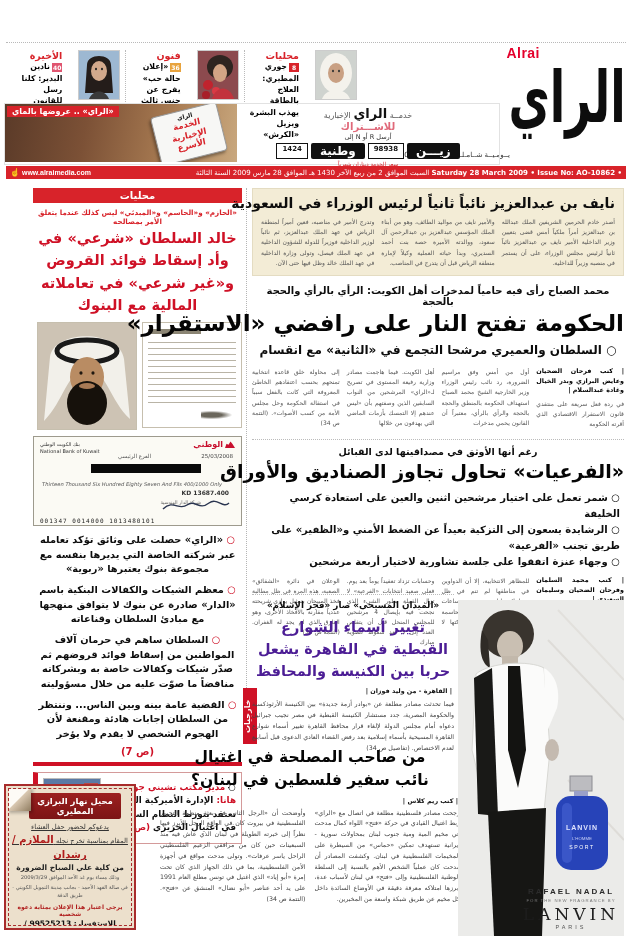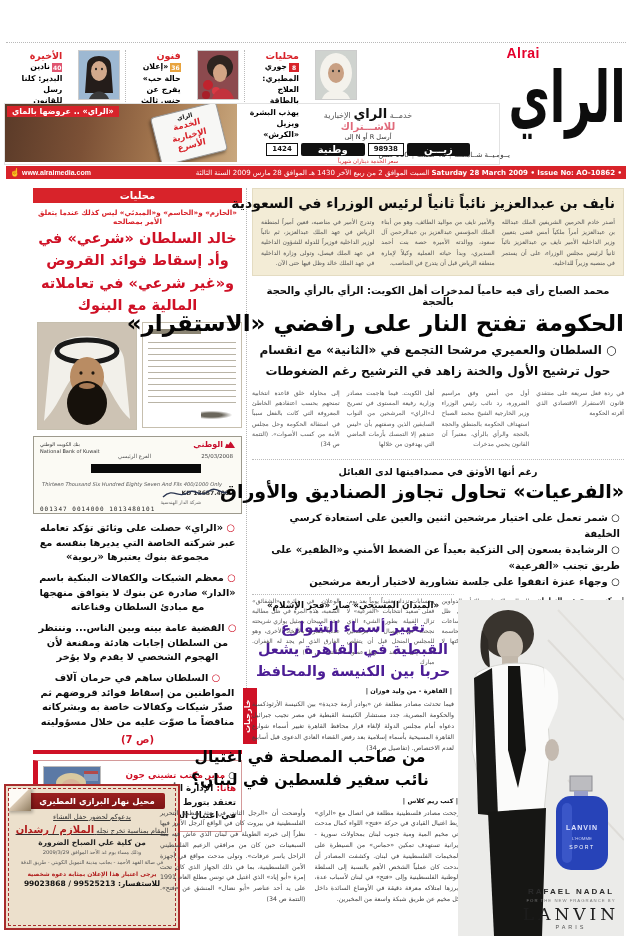--- a/index.html
+++ b/index.html
@@ -35,21 +35,21 @@
   .phone-card{position:absolute;right:14px;top:5px;width:66px;height:46px;background:#f7f7f5;border:1px solid #999;
       border-radius:4px;transform:rotate(-14deg);text-align:center;padding-top:2px;box-shadow:-2px 2px 3px rgba(0,0,0,.35);}
   .phone-logo{font-size:6px;font-weight:900;color:#111;}
   .phone-line{color:#d8232a;font-weight:900;font-size:8.5px;line-height:1.25;transform:skewX(-3deg);}
   .band-center{position:absolute;left:238px;right:6px;top:0;height:58px;text-align:center;}
   .svc-title{font-size:8px;color:#555;margin-top:2px;}
   .svc-logo{font-size:13px;font-weight:900;color:#111;}
   .svc-sub{color:#e0697a;font-weight:900;font-size:10px;letter-spacing:1px;}
   .svc-send{font-size:6.5px;color:#333;margin-top:1px;}
   .pills{display:flex;justify-content:center;gap:3px;margin-top:2px;direction:rtl;}
-  .pill{background:#111;color:#fff;font-size:10px;padding:1px 17px;border-radius:2px;font-weight:bold;}
+  .pill{background:#111;color:#fff;font-size:12px;padding:1px 9px;border-radius:2px;font-weight:bold;}
   .numbox{border:1px solid #111;font-size:7px;padding:1px 5px;font-weight:bold;background:#fff;}
   .svc-fee{color:#d8232a;font-size:5.5px;margin-top:2px;}
 
   
   .datebar{position:absolute;top:166px;left:6px;right:6px;height:13px;background:#d8232a;color:#fff;
       display:flex;justify-content:space-between;align-items:center;padding:0 4px;font-size:7px;direction:ltr;}
   .datebar .site{font-family:"Liberation Sans",sans-serif;font-weight:bold;}
   .datebar .hand{font-size:8px;margin-right:2px;}
   .datebar .dates{direction:rtl;white-space:nowrap;}
   .datebar .en{font-weight:bold;direction:ltr;unicode-bidi:embed;}
@@ -60,21 +60,21 @@
   .leftcol{position:absolute;right:390px;left:33px;top:188px;width:209px;}
   .section-bar{background:#d8232a;color:#fff;text-align:center;font-weight:bold;font-size:10px;line-height:15px;height:15px;}
   .kicker-red{color:#d8232a;font-size:7.2px;font-weight:bold;text-align:center;margin:5px 0 1px;}
   .headline-red{color:#cf1126;font-size:14.5px;font-weight:900;text-align:center;line-height:1.55;}
   .photos-row{display:flex;gap:5px;margin-top:5px;}
   .doc-img{width:100px;height:106px;background:#fff;border:1px solid #c6bfae;position:relative;padding:6px 5px;box-sizing:border-box;}
   .doc-lines{height:64px;background:repeating-linear-gradient(180deg,#b9b4a6 0 1px,transparent 1px 6px);margin-top:8px;}
   .doc-head{height:5px;background:#8b8574;width:60%;margin-right:auto;}
   .doc-sig{height:10px;margin-top:4px;background:radial-gradient(ellipse at 30% 50%,#6b675c 0 30%,transparent 60%);width:40%;}
   .sheikh-img{width:98px;height:106px;border:1px solid #c6bfae;overflow:hidden;}
-  .cheque{margin-top:6px;position:relative;height:78px;background:#fbfaf4;border:1px solid #9d9a8d;box-sizing:border-box;}
+  .cheque{margin-top:6px;position:relative;height:90px;background:#fbfaf4;border:1px solid #9d9a8d;box-sizing:border-box;}
   .cq-bankar{position:absolute;top:4px;left:6px;font-size:5px;color:#333;text-align:left;direction:ltr;line-height:1.4;}
   .cq-logo{position:absolute;top:3px;right:6px;color:#c8102e;font-weight:900;font-size:8px;}
   .cq-camel{display:inline-block;width:10px;height:7px;background:#c8102e;clip-path:polygon(0 100%,15% 40%,35% 55%,55% 10%,75% 45%,100% 100%);vertical-align:middle;margin-left:2px;}
   .cq-date{position:absolute;top:16px;right:8px;font-size:5.5px;color:#444;}
   .cq-branch{position:absolute;top:16px;right:90px;font-size:5.5px;color:#555;}
   .cq-redact{position:absolute;top:27px;right:40px;width:110px;height:9px;background:#0a0a0a;}
   .cq-words{position:absolute;top:44px;left:8px;right:8px;font-size:5.2px;color:#555;font-style:italic;direction:ltr;text-align:left;line-height:1.5;}
   .cq-amount{position:absolute;top:52px;right:12px;font-size:6px;font-weight:bold;color:#333;direction:ltr;}
   .cq-company{position:absolute;top:63px;right:40px;font-size:4.8px;color:#666;}
   .cq-sig{position:absolute;bottom:12px;right:10px;width:70px;height:16px;}
@@ -85,21 +85,21 @@
   .pageref{color:#cf1126;text-align:center;font-weight:900;font-size:10px;margin-top:-2px;}
   .red-divider{height:4px;background:#cf1126;margin:5px 0 6px;}
   .cheney-box{border:1px solid #d49a9a;border-left:5px solid #cf1126;display:flex;gap:5px;padding:5px;align-items:center;}
   .cheney-text{flex:1;font-size:8.8px;font-weight:bold;line-height:1.55;text-align:right;}
   .cheney-lead{color:#cf1126;} .cheney-ref{color:#cf1126;}
   .cheney-photo{width:56px;height:58px;flex:0 0 56px;border:1px solid #bbb;overflow:hidden;}
   .foreign-tab{position:absolute;left:243px;top:688px;width:14px;height:56px;background:#cf1126;color:#fff;
       writing-mode:vertical-rl;transform:rotate(180deg);font-size:8px;font-weight:bold;text-align:center;letter-spacing:1px;}
 
   
-  .inv{position:absolute;left:4px;top:784px;width:176px;height:146px;background:#ece0cc;border:2px solid #a82c2c;box-sizing:border-box;padding:2px;}
+  .inv{position:absolute;left:4px;top:784px;width:132px;height:146px;background:#ece0cc;border:2px solid #a82c2c;box-sizing:border-box;padding:2px;}
   .inv-inner{border:1px dashed #a82c2c;height:100%;box-sizing:border-box;padding:2px;text-align:center;position:relative;overflow:hidden;}
   .inv-curl{position:absolute;top:-2px;left:-2px;width:24px;height:24px;
       background:linear-gradient(135deg,#fdfbf6 0 48%,#d8c7b0 52%,#8f7c60 100%);box-shadow:2px 2px 3px rgba(0,0,0,.25);}
   .inv-host{background:linear-gradient(180deg,#9c2020,#7c1414);color:#fff;font-size:8.5px;font-weight:900;padding:3px 2px;border-radius:2px;margin:2px 8px 3px 18px;}
   .inv-line{font-size:6.8px;color:#333;line-height:1.5;text-decoration:underline;}
   .inv-honoree{color:#b01c1c;font-weight:900;font-size:10px;}
   .inv-college{font-size:7.5px;font-weight:bold;color:#222;margin-top:1px;}
   .inv-small{font-size:5.2px;color:#555;margin-top:2px;line-height:1.5;}
   .inv-note{color:#b01c1c;font-size:6px;font-weight:bold;margin-top:3px;}
   .inv-phones{font-size:7.5px;font-weight:900;color:#111;margin-top:2px;direction:rtl;}
@@ -276,22 +276,22 @@
       <div class="cq-amount">KD 13687.400</div>
       <div class="cq-company">شركة الدار الهندسية</div>
       <svg class="cq-sig" viewBox="0 0 70 16">
           <path d="M2 12 C12 2 18 14 26 8 C34 2 38 14 48 6 C56 0 62 12 68 6" fill="none" stroke="#2a3550" stroke-width="1.4"></path>
         </svg>
       <div class="cq-micr">001347  0014000  1013480101</div>
     </div>
     <div class="bullets">
       <div class="bullet"><span class="bdot">○ </span><span>«الراي» حصلت على وثائق تؤكد تعامله عبر شركته الخاصة التي يديرها بنفسه مع مجموعة بنوك يعتبرها «ربوية»</span></div>
       <div class="bullet"><span class="bdot">○ </span><span>معظم الشيكات والكفالات البنكية باسم «الدار» صادرة عن بنوك لا يتوافق منهجها مع مبادئ السلطان وقناعاته</span></div>
+      <div class="bullet"><span class="bdot">○ </span><span>السلطان ساهم في حرمان آلاف المواطنين من إسقاط فوائد قروضهم ثم صدّر شيكات وكفالات خاصة به وبشركاته مناقضاً ما صوّت عليه من خلال مسؤوليته</span></div>
       <div class="bullet"><span class="bdot">○ </span><span>القضية عامة بينه وبين الناس... وننتظر من السلطان إجابات هادئة ومقنعة لأن الهجوم الشخصي لا يقدم ولا يؤخر</span></div>
-      <div class="bullet"><span class="bdot">○ </span><span>السلطان ساهم في حرمان آلاف المواطنين من إسقاط فوائد قروضهم ثم صدّر شيكات وكفالات خاصة به وبشركاته مناقضاً ما صوّت عليه من خلال مسؤوليته</span></div>
       <div class="pageref">(ص 7)</div>
     </div>
     <div class="red-divider"></div>
     <div class="cheney-box">
       <div class="cheney-text">
         <span class="bdot">○ </span>
         <span class="cheney-lead">مدير مكتب تشيني جون هانا:</span>
         <span>الإدارة الأميركية السابقة تعتقد بتورط النظام السوري في اغتيال الحريري</span>
         <span class="cheney-ref">(ص 33)</span>
       </div>
@@ -334,24 +334,24 @@
         <div class="col">أصدر خادم الحرمين الشريفين الملك عبدالله بن عبدالعزيز أمراً ملكياً أمس قضى بتعيين وزير الداخلية الأمير نايف بن عبدالعزيز نائباً ثانياً لرئيس مجلس الوزراء، على أن يستمر في منصبه وزيراً للداخلية.</div>
         <div class="col">والأمير نايف من مواليد الطائف، وهو من أبناء الملك المؤسس عبدالعزيز بن عبدالرحمن آل سعود، ووالدته الأميرة حصة بنت أحمد السديري، وبدأ حياته العملية وكيلاً لإمارة منطقة الرياض قبل أن يتدرج في المناصب.</div>
         <div class="col">وتدرج الأمير في مناصبه، فعين أميراً لمنطقة الرياض في عهد الملك عبدالعزيز، ثم نائباً لوزير الداخلية فوزيراً للدولة للشؤون الداخلية في عهد الملك فيصل، وتولى وزارة الداخلية في عهد الملك خالد وظل فيها حتى الآن.</div>
       </div>
     </div>
 
     <div class="kicker-c">محمد الصباح رأى فيه حامياً لمدخرات أهل الكويت: الرأي بالرأي والحجة بالحجة</div>
     <div class="headline-main">الحكومة تفتح النار على رافضي «الاستقرار»</div>
     <div class="subhead">
       <div>○ السلطان والعميري مرشحا التجمع في «الثانية» مع انقسام</div>
-      <div>حول ترشيح الأول والخنة زاهد في الترشيح رغم الضغوطات</div>
     </div>
     <div class="cols">
       <div class="col">
+        <div class="byline">| كتب فرحان الضحيان وعايض البرازي وبدر الخيال وغادة عبدالسلام |</div>
         <span>في ردة فعل سريعة على منتقدي قانون الاستقرار الاقتصادي الذي أقرته الحكومة</span>
       </div>
       <div class="col">أول من أمس وفق مراسيم الضرورة، رد نائب رئيس الوزراء وزير الخارجية الشيخ محمد الصباح استهداف الحكومة بالمنطق والحجة بالحجة والرأي بالرأي، معتبراً أن القانون يحمي مدخرات</div>
       <div class="col">أهل الكويت. فيما هاجمت مصادر وزارية رفيعة المستوى في تصريح لـ«الراي» المرشحين من النواب السابقين الذين وصفتهم بأن «ليس عندهم إلا التمسك بأزمات الماضي التي يهدفون من خلالها</div>
       <div class="col">إلى محاولة خلق قاعدة انتخابية تمنحهم بحسب اعتقادهم الخاطئ المعروفة التي كانت بالفعل سبباً في استقالة الحكومة وحل مجلس الأمة من كسب الأصوات». (التتمة ص 34)</div>
     </div>
 
     <div class="kicker-c2">رغم أنها الأوثق في مصداقيتها لدى القبائل</div>
     <div class="headline2">
       <div>«الفرعيات» تحاول تجاوز الصناديق والأوراق</div>

